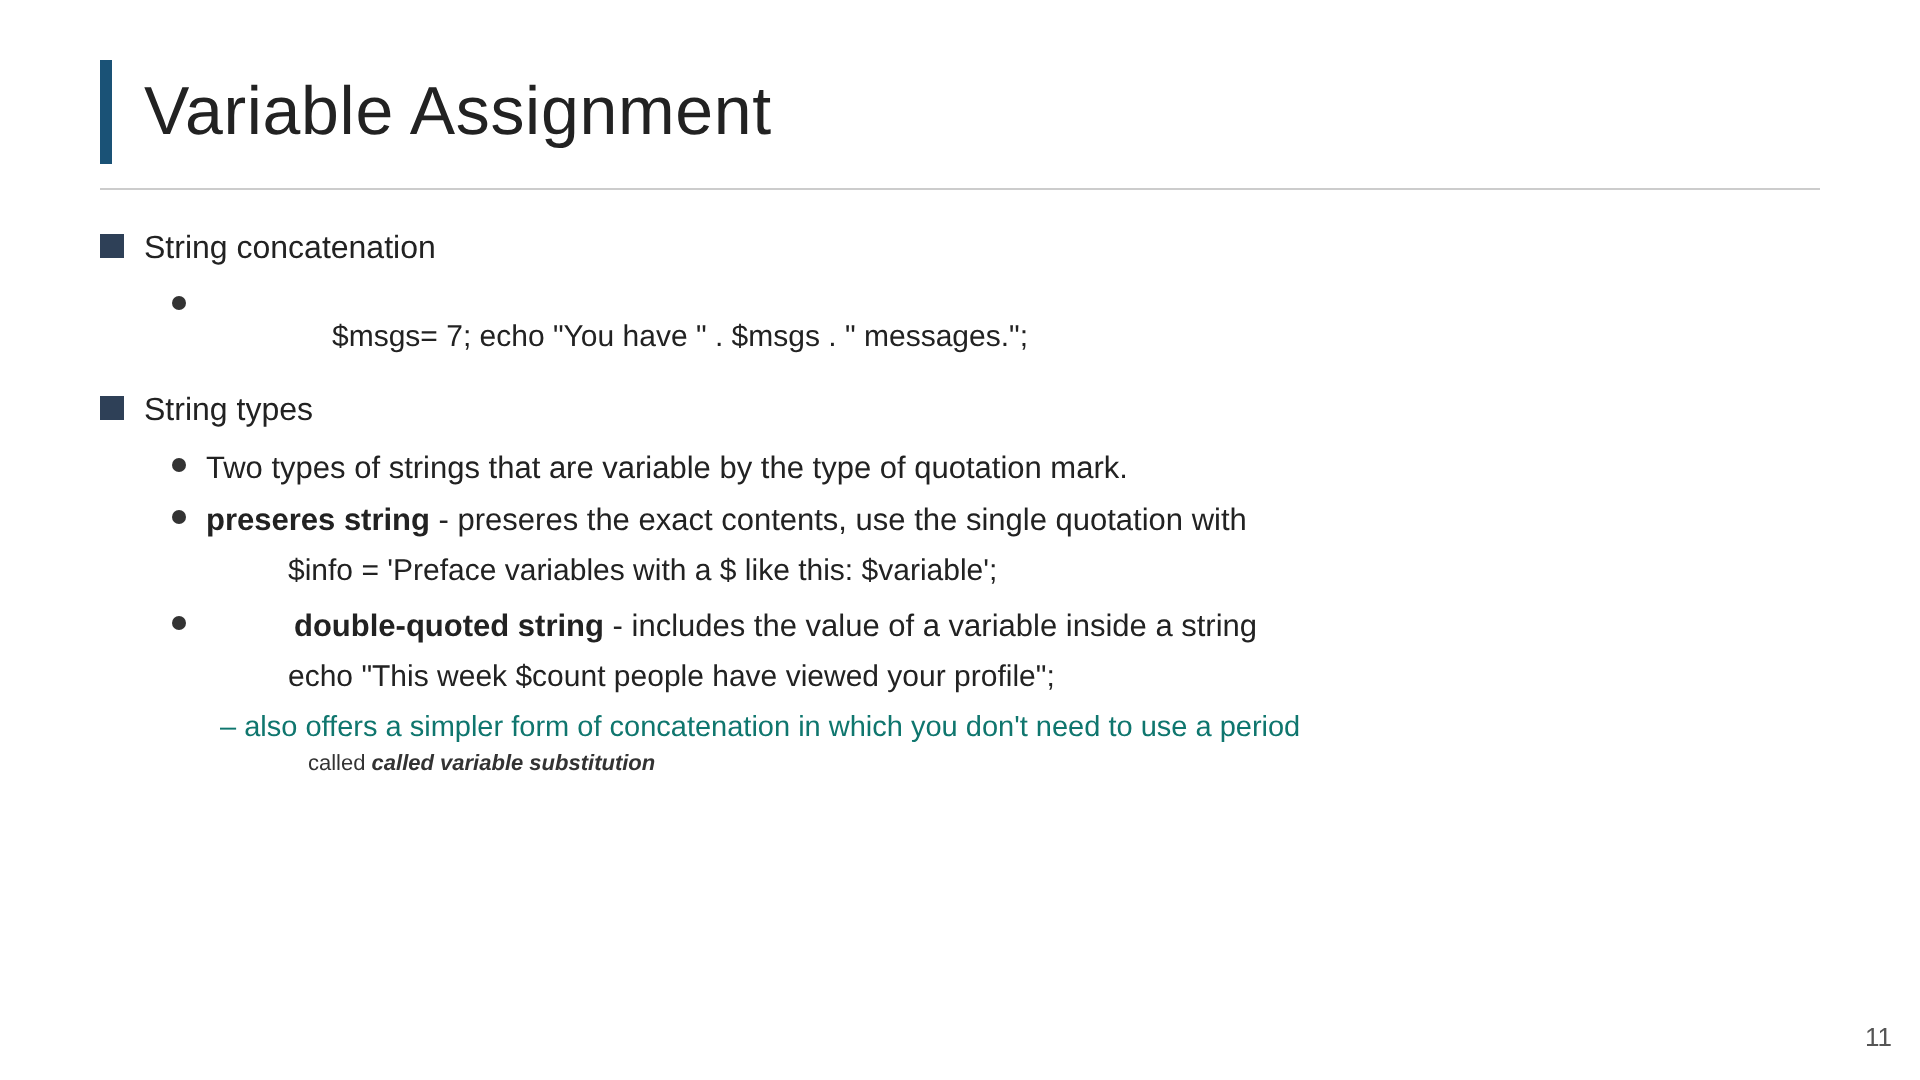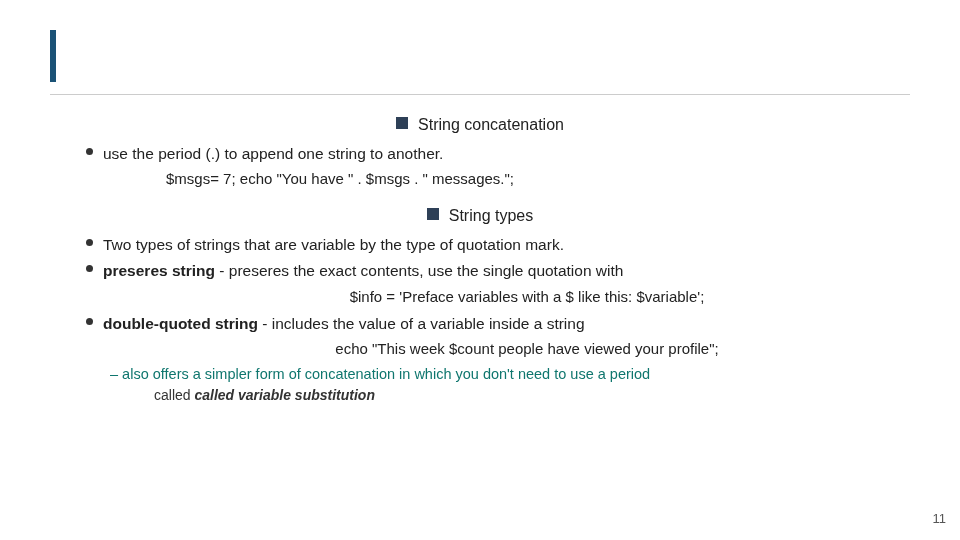--- a/index.html
+++ b/index.html
@@ -56,21 +56,20 @@
       font-size: 15.5px;
       color: #222222;
       line-height: 1.55;
     }
 
     .section-header {
       display: flex;
       align-items: flex-start;
       margin-bottom: 4px;
       margin-top: 8px;
-      justify-content: center;
     }
 
     .section-bullet {
       display: inline-block;
       width: 12px;
       height: 12px;
       background: #2e4057;
       margin-right: 10px;
       margin-top: 4px;
       flex-shrink: 0;
@@ -119,73 +118,72 @@
       margin-top: 2px;
     }
 
     .code-line2 {
       margin-left: 58px;
       font-size: 15px;
       color: #222222;
       font-family: 'Segoe UI', Arial, sans-serif;
       margin-bottom: 4px;
       margin-top: 2px;
-      text-align: center;
     }
 
     .bold-term {
       font-weight: 700;
     }
 
     .italic-term {
       font-style: italic;
     }
 
     .dash-note {
       margin-left: 24px;
       font-size: 14.5px;
       color: #0f766e;
       line-height: 1.45;
       margin-top: 3px;
     }
 
     .dash-note2 {
       margin-left: 68px;
-      font-size: 14px;
+      font-size: 11px;
       color: #333333;
       line-height: 1.45;
     }
 
     .page-number {
       position: absolute;
       bottom: 14px;
       right: 14px;
       font-size: 13px;
       color: #555555;
     }
   </style>
 </head>
 <body>
 
 <div class="slide">
   <div class="title-area">
     <div class="title-accent"></div>
+    <h1 class="slide-title">Variable Assignment</h1>
   </div>
   <hr class="title-divider">
 
   <div class="content">
 
     <div class="section-header">
       <span class="section-bullet"></span>
       <span class="section-label">String concatenation</span>
     </div>
     <div class="sub-list">
       <div class="sub-item">
         <span class="dot"></span>
-        <span class="sub-text">use the period (.) to append one string to another.</span>
       </div>
       <div class="code-line">$msgs= 7; echo "You have " . $msgs . " messages.";</div>
     </div>
 
     <div class="section-header" style="margin-top:14px;">
       <span class="section-bullet"></span>
       <span class="section-label">String types</span>
     </div>
     <div class="sub-list">
 
@@ -195,21 +193,21 @@
       </div>
 
       <div class="sub-item" style="margin-top:3px;">
         <span class="dot"></span>
         <span class="sub-text">
           <span class="bold-term">preseres string</span><span> - preseres the exact contents, use the single quotation with</span>
         </span>
       </div>
       <div class="code-line2">$info = 'Preface variables with a $ like this: $variable';</div>
 
-      <div class="sub-item" style="margin-top:3px;">
+      <div class="sub-item" style="margin-top:3px;gap:44px;">
         <span class="dot"></span>
         <span class="sub-text">
           <span class="bold-term">double-quoted string</span><span> - includes the value of a variable inside a string</span>
         </span>
       </div>
       <div class="code-line2">echo "This week $count people have viewed your profile";</div>
 
       <div class="dash-note">– also offers a simpler form of concatenation in which you don't need to use a period</div>
       <div class="dash-note2">called <span class="italic-term bold-term">called variable substitution</span></div>
     </div>

